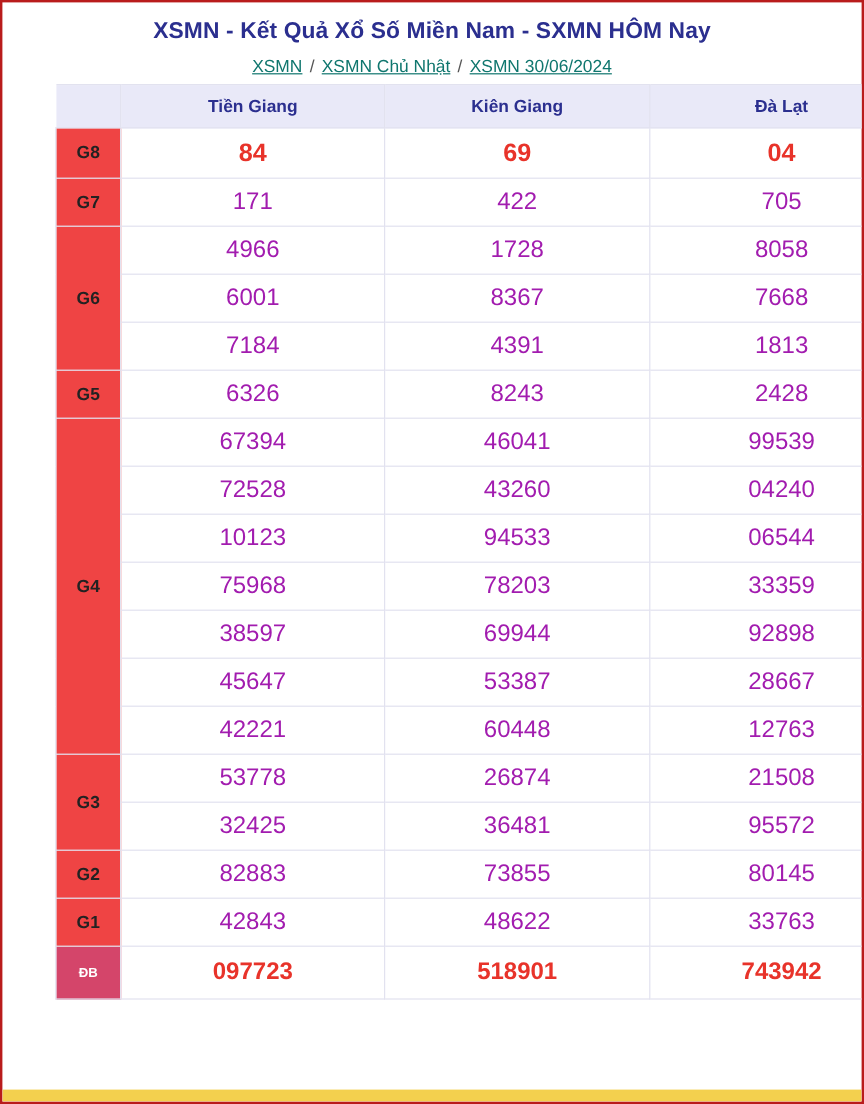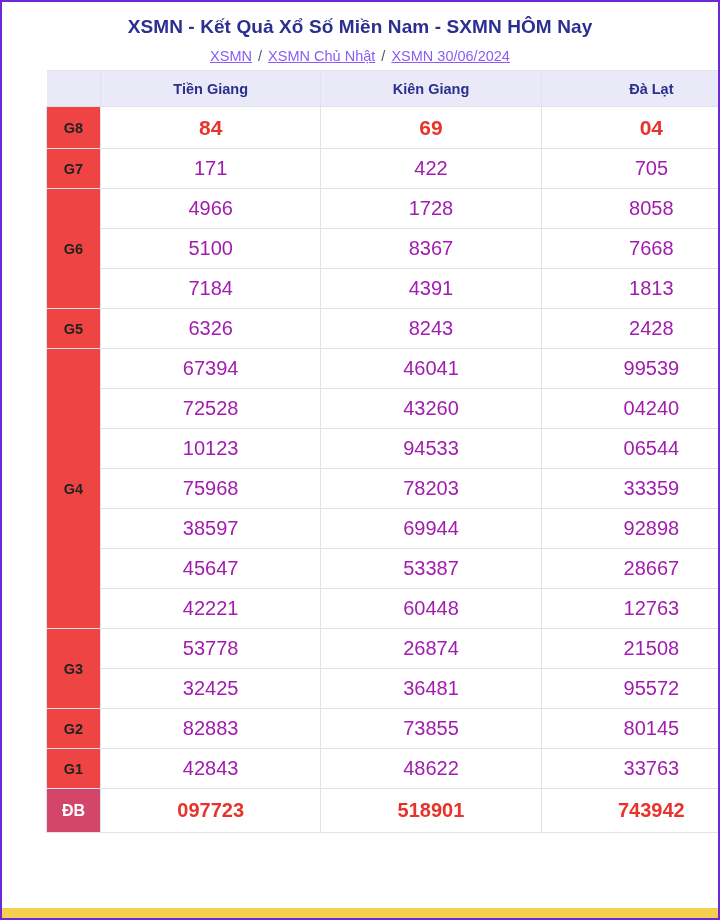--- a/index.html
+++ b/index.html
@@ -9,40 +9,40 @@
     width: 720px;
     height: 920px;
     background: #ffffff;
     font-family: "Liberation Sans", sans-serif;
   }
   .page {
     width: 720px;
     height: 920px;
     position: relative;
     background: #ffffff;
-    border: 2px solid #6d28d9;
+    border: 2px solid #b91c1c;
     overflow: hidden;
   }
   .header {
     padding: 14px 10px 6px 10px;
     text-align: center;
   }
   .title {
     font-size: 19px;
     font-weight: bold;
     color: #2b2f8f;
     letter-spacing: 0.1px;
   }
   .breadcrumb {
     margin-top: 10px;
     font-size: 14.5px;
     color: #4a4fbf;
   }
   .breadcrumb a {
-    color: #8b5cf6;
+    color: #0f766e;
     text-decoration: underline;
     cursor: pointer;
   }
   .breadcrumb .sep {
     color: #555;
     text-decoration: none;
     margin: 0 2px;
     display: inline-block;
   }
   table.results {
@@ -81,21 +81,21 @@
     color: #a21caf;
     height: 40px;
   }
   tr.g8 td.num, tr.g8 td.label { height: 42px; }
   tr.g8 td.num { color: #e8332a; font-weight: bold; font-size: 21px; }
   tr.db td.num { color: #e8332a; font-weight: bold; font-size: 20px; }
   td.db-label {
     background: #d4456a;
     color: #ffffff;
     font-weight: bold;
-    font-size: 16px;
+    font-size: 11px;
     border-left: none;
   }
   tr.db td { height: 44px; }
   .filters {
     display: flex;
     align-items: center;
     gap: 0;
     padding: 18px 0 10px 30px;
     font-size: 14.5px;
     color: #222;
@@ -168,21 +168,21 @@
         <td class="num">705</td>
       </tr>
 
       <tr>
         <td class="label" rowspan="3">G6</td>
         <td class="num">4966</td>
         <td class="num">1728</td>
         <td class="num">8058</td>
       </tr>
       <tr>
-        <td class="num">5100</td>
+        <td class="num">6001</td>
         <td class="num">8367</td>
         <td class="num">7668</td>
       </tr>
       <tr>
         <td class="num">7184</td>
         <td class="num">4391</td>
         <td class="num">1813</td>
       </tr>
 
       <tr>

